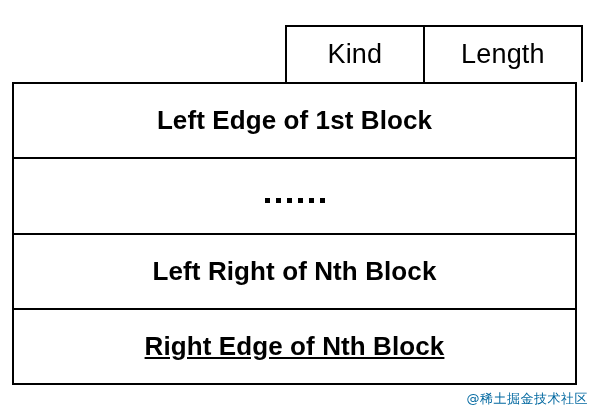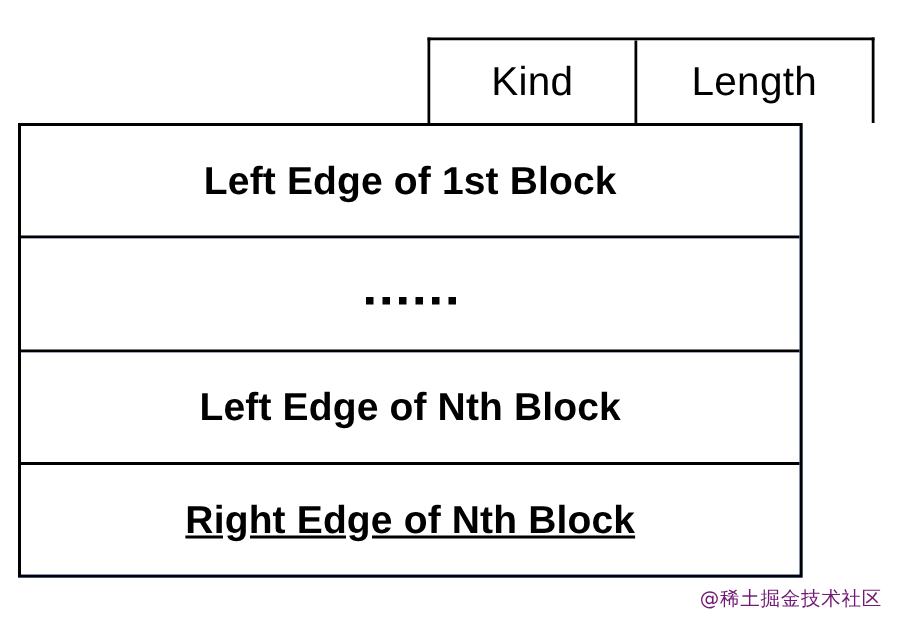--- a/index.html
+++ b/index.html
@@ -54,25 +54,25 @@
   }
   .header-cell.length {
     width: 168px;
   }
 
   
   .body-table {
     position: absolute;
     left: 12px;
     top: 82px;
-    width: 523px;
+    width: 565px;
     height: 303px;
     box-sizing: border-box;
     border: 2px solid #000000;
-    background: #1d4ed8;
+    background: #6d28d9;
     display: flex;
     flex-direction: column;
   }
   .body-row {
     box-sizing: border-box;
     flex: 1 1 0;
     display: flex;
     align-items: center;
     justify-content: center;
     border-bottom: 2px solid #000000;
@@ -104,21 +104,21 @@
     height: 5px;
     background: #000000;
   }
 
   
   .watermark {
     position: absolute;
     right: 12px;
     bottom: 6px;
     font-size: 13px;
-    color: #701a75;
+    color: #0369a1;
     font-family: "DejaVu Sans", "Liberation Sans", sans-serif;
     white-space: nowrap;
     letter-spacing: 0.5px;
     user-select: none;
   }
 </style>
 </head>
 <body>
 
 <div id="diagram">
@@ -137,21 +137,21 @@
       <span class="ellipsis-dots">
         <span></span>
           <span></span>
           <span></span>
           <span></span>
           <span></span>
           <span></span>
       </span>
     </div>
 
-    <div class="body-row">Left Edge of Nth Block</div>
+    <div class="body-row">Left Right of Nth Block</div>
 
     <div class="body-row">Right Edge of Nth Block</div>
 
   </div>
 
   <div class="watermark">@稀土掘金技术社区</div>
 
 </div>
 
 </body></html>

